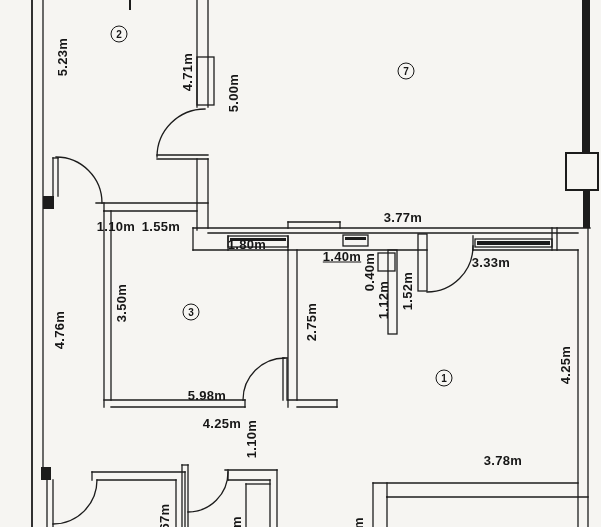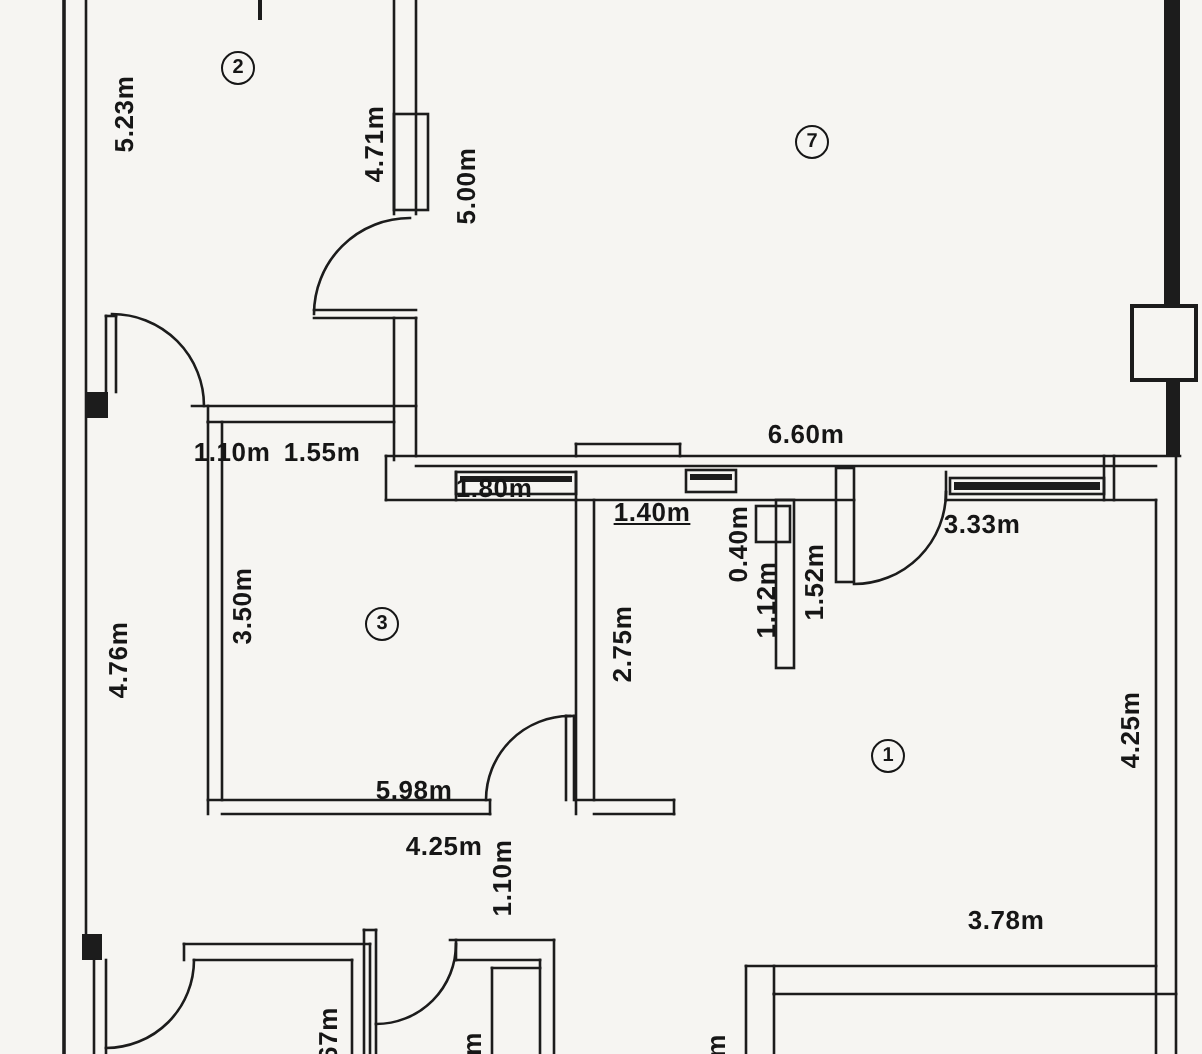--- a/index.html
+++ b/index.html
@@ -172,23 +172,23 @@
     </g>
   </svg>
 
   <div class="room-badge" style="left:119px; top:34px;">2</div>
   <div class="room-badge" style="left:406px; top:71px;">7</div>
   <div class="room-badge" style="left:191px; top:312px;">3</div>
   <div class="room-badge" style="left:444px; top:378px;">1</div>
 
   <div class="dim" style="left:116px; top:226px;">1.10m</div>
   <div class="dim" style="left:161px; top:226px;text-align:right;">1.55m</div>
-  <div class="dim" style="left:403px; top:217px;">6.60m</div>
+  <div class="dim" style="left:403px; top:217px;">3.77m</div>
   <div class="dim" style="left:247px; top:244px;">1.80m</div>
-  <div class="dim" style="left:326px; top:256px;text-decoration:underline;">1.40m</div>
+  <div class="dim" style="left:342px; top:256px;text-decoration:underline;">1.40m</div>
   <div class="dim" style="left:491px; top:262px;">3.33m</div>
   <div class="dim" style="left:207px; top:395px;">5.98m</div>
   <div class="dim" style="left:222px; top:423px;">4.25m</div>
   <div class="dim" style="left:503px; top:460px;">3.78m</div>
 
   <div class="dimv" style="left:62px;  top:57px;">5.23m</div>
   <div class="dimv" style="left:187px; top:72px;">4.71m</div>
   <div class="dimv" style="left:233px; top:93px;">5.00m</div>
   <div class="dimv" style="left:369px; top:272px;">0.40m</div>
   <div class="dimv" style="left:383px; top:300px;">1.12m</div>

